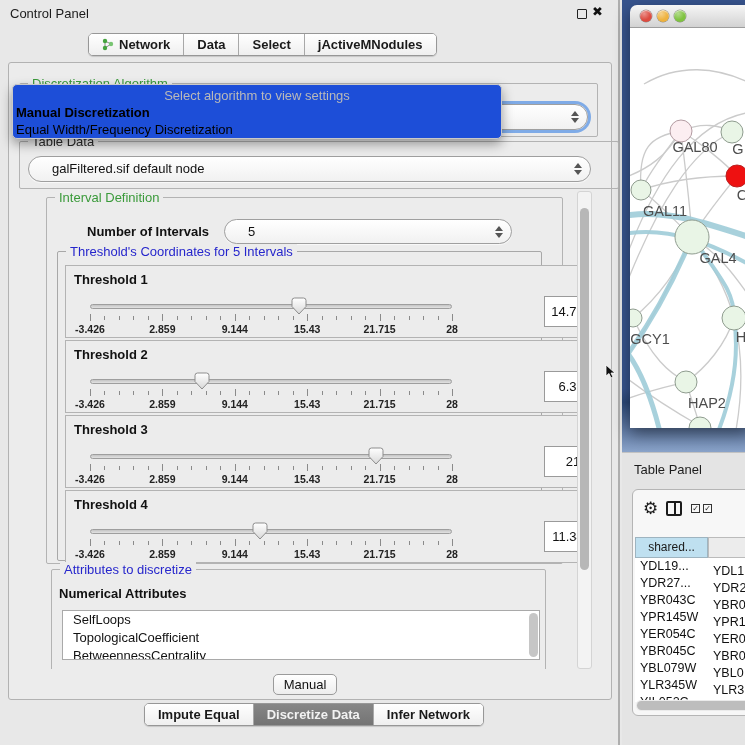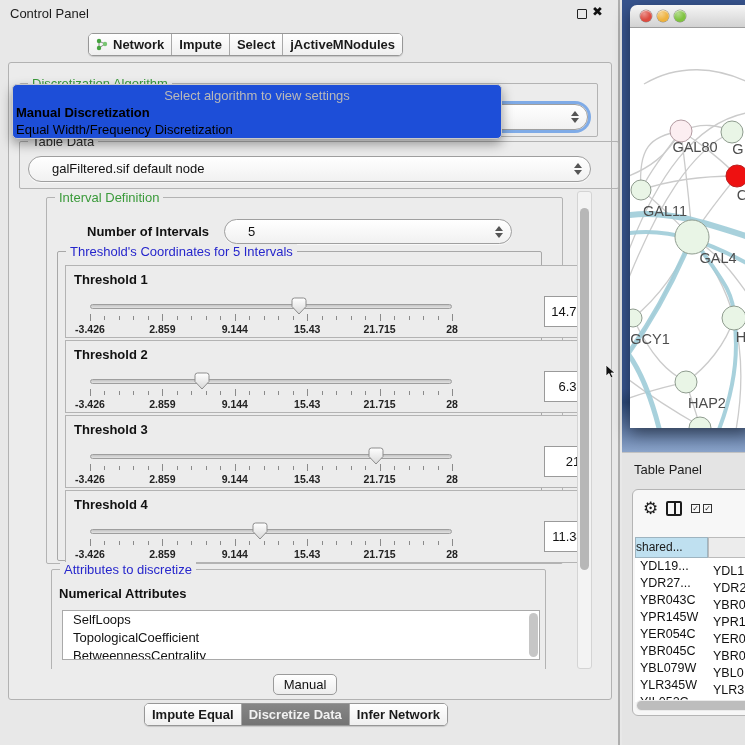--- a/index.html
+++ b/index.html
@@ -9,21 +9,21 @@
 
   
   .control-panel { position:absolute; left:0; top:0; width:620px; height:745px; background:#e8e8e8; border-right:2px solid #aeaeae; }
   .cp-titlebar { position:absolute; left:0; top:0; width:100%; height:26px; }
   .cp-title { position:absolute; left:10px; top:6px; font-size:13px; color:#1c1c1c; }
   .float-box { position:absolute; left:577px; top:9px; width:10px; height:10px; border:1.6px solid #222; border-radius:1px; }
   .close-x { position:absolute; left:592px; top:4px; font-size:13px; font-weight:bold; color:#111; }
 
   
   .seg-group { position:absolute; display:flex; height:23px; border:1px solid #979797; border-radius:5px; overflow:hidden; background:#fff; box-shadow:0 1px 1px rgba(0,0,0,.15); }
-  .seg { display:flex; align-items:center; justify-content:center; gap:5px; padding:0 7px; font-size:13px; font-weight:bold; color:#1a1a1a; background:linear-gradient(#ffffff,#efefef); border-right:1px solid #a8a8a8; cursor:default; white-space:nowrap; }
+  .seg { display:flex; align-items:center; justify-content:center; gap:5px; padding:0 13px; font-size:13px; font-weight:bold; color:#1a1a1a; background:linear-gradient(#ffffff,#efefef); border-right:1px solid #a8a8a8; cursor:default; white-space:nowrap; }
   .seg:last-child { border-right:none; }
   .seg.selected { background:linear-gradient(#868686,#747474); color:#f2f2f2; }
   #top-tabs { left:88px; top:33px; }
   #bottom-tabs { left:144px; top:703px; }
 
   
   .content-panel { position:absolute; left:8px; top:62px; width:604px; height:638px; background:#ececec; border:1px solid #b2b2b2; border-radius:3px; }
 
   .groupbox { position:absolute; border:1px solid #b3b3b3; border-radius:2px; }
   .legend { position:absolute; top:-8px; left:8px; background:#ececec; padding:0 4px; font-size:13px; white-space:nowrap; }
@@ -78,21 +78,21 @@
   .net-canvas { position:absolute; left:0; top:23px; width:120px; height:400px; background:#fff; overflow:hidden; }
 
   .table-region { position:absolute; left:0; top:452px; width:123px; height:293px; background:#e4e4e4; border-top:1px solid #c2c2c2; }
   .tp-title { position:absolute; left:12px; top:9px; font-size:13px; color:#1c1c1c; }
   .tp-card { position:absolute; left:10px; top:36px; width:135px; height:227px; background:#f7f7f7; border:1px solid #b5b5b5; border-radius:6px; overflow:hidden; }
   .gear { position:absolute; left:10px; top:10px; font-size:17px; color:#1b1b1b; line-height:17px; }
   .cols-icon { position:absolute; left:33px; top:11px; width:16px; height:15px; border:2px solid #1b1b1b; border-radius:2px; }
   .cols-icon i { position:absolute; left:50%; top:0; width:2px; height:100%; background:#1b1b1b; }
   .chk { position:absolute; top:14px; width:9px; height:9px; border:1.4px solid #333; font-size:8px; line-height:7px; text-align:center; color:#222; }
   .tp-header { position:absolute; left:2px; top:47px; height:21px; display:flex; }
-  .tp-hcell { border:1px solid #9eb4c0; font-size:12px; color:#1a1a1a; text-align:left; line-height:19px; overflow:hidden; white-space:nowrap; }
+  .tp-hcell { border:1px solid #9eb4c0; font-size:12px; color:#1a1a1a; text-align:center; line-height:19px; overflow:hidden; white-space:nowrap; }
   .tp-hcell.sel { background:#bfe0f0; width:73px; }
   .tp-hcell.plain { background:#ececec; border-color:#bbb; width:62px; text-align:right; padding-right:2px; }
   .tp-rows { position:absolute; left:2px; top:68px; width:133px; height:144px; background:#fff; overflow:hidden; }
   .tp-row { height:17px; line-height:17px; font-size:12.5px; color:#111; white-space:nowrap; }
   .tp-row .c1 { display:inline-block; width:72px; padding-left:5px; overflow:hidden; }
   .tp-row .c2 { display:inline-block; padding-left:6px; }
   .h-scroll { position:absolute; left:3px; top:210px; width:128px; height:11px; background:#ebebeb; border-radius:5px; }
   .h-scroll .thumb { position:absolute; left:1px; top:1px; width:118px; height:9px; background:#bdbdbd; border-radius:5px; }
 
   .cursor { position:absolute; left:605px; top:364px; z-index:99; }
@@ -116,21 +116,21 @@
             <line x1="3" y1="3" x2="9" y2="6" stroke="#8a8a8a"></line>
             <line x1="3" y1="10" x2="9" y2="6" stroke="#8a8a8a"></line>
             <line x1="3" y1="3" x2="3" y2="10" stroke="#8a8a8a"></line>
             <circle cx="3" cy="3" r="2.2" fill="#45a33f"></circle>
             <circle cx="3" cy="10" r="2.2" fill="#45a33f"></circle>
             <circle cx="9" cy="6" r="2.2" fill="#79c573"></circle>
           </svg>
           <span>Network</span>
         </div>
         <div class="seg">
-          <span>Impute</span>
+          <span>Data</span>
         </div>
         <div class="seg">
           <span>Select</span>
         </div>
         <div class="seg">
           <span>jActiveMNodules</span>
         </div>
       </div>
 
     <div class="content-panel">

